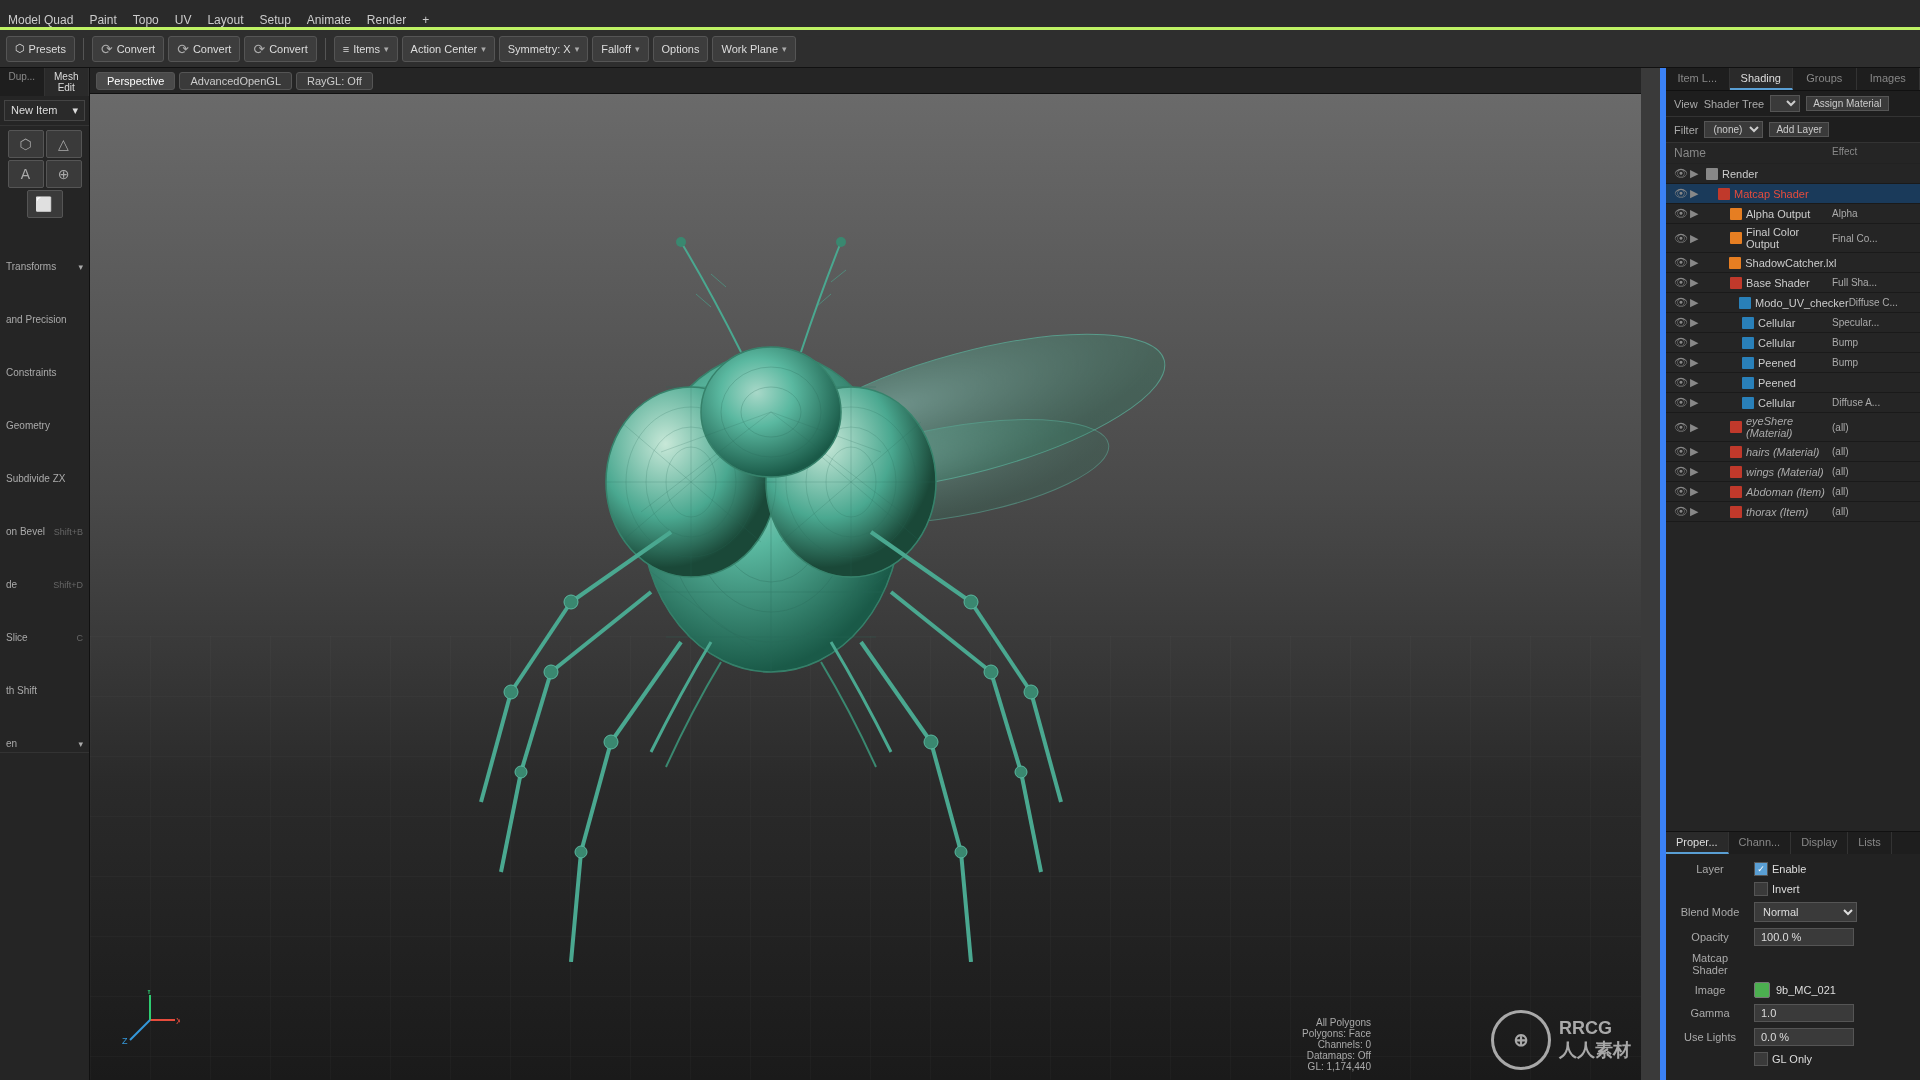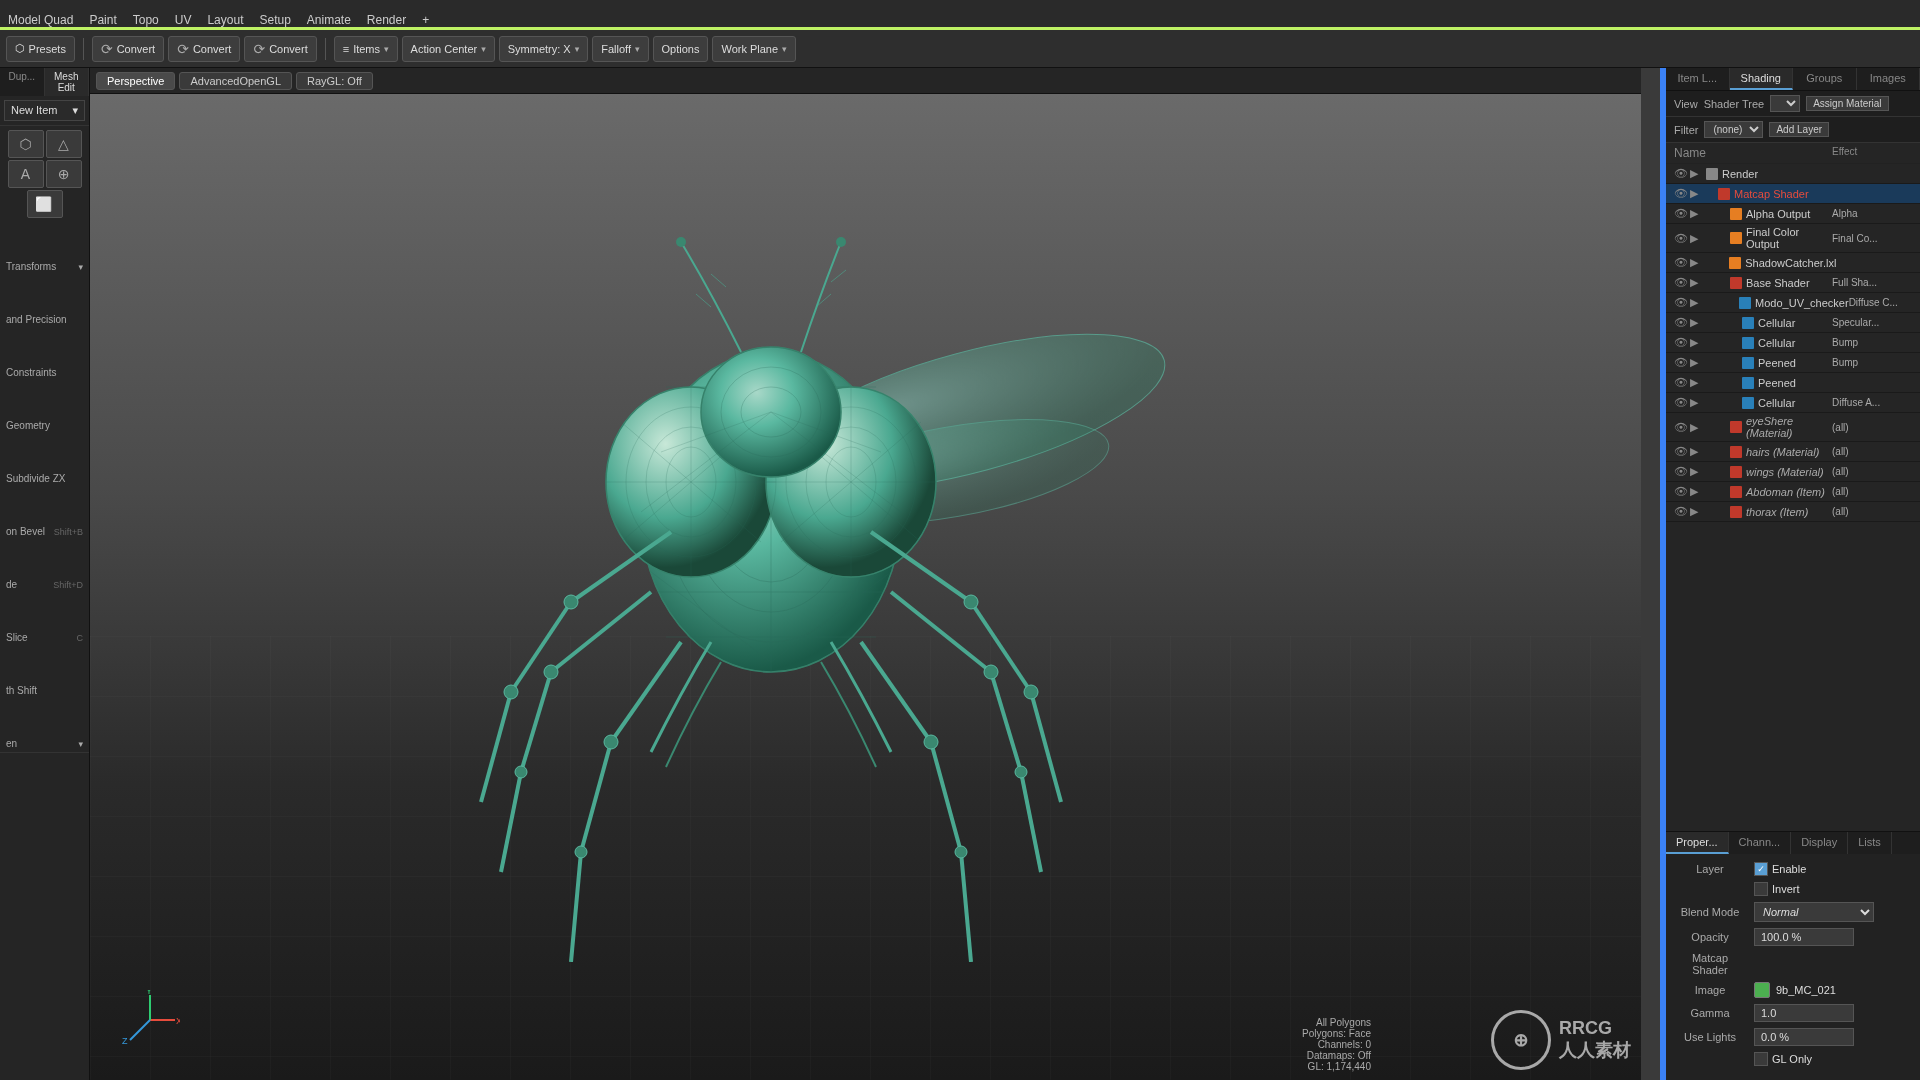--- a/index.html
+++ b/index.html
@@ -80,21 +80,21 @@
     .props-tab { padding: 4px 10px; font-size: 11px; color: #888; cursor: pointer; border-right: 1px solid #333; }
     .props-tab.active { color: #ddd; background: #2a2a2a; border-bottom: 2px solid #5a9fd4; }
     .props-content { padding: 8px; }
     .props-row { display: flex; align-items: center; margin-bottom: 6px; }
     .props-label { color: #aaa; font-size: 11px; width: 80px; flex-shrink: 0; text-align: center; padding-right: 8px; }
     .props-value { color: #ddd; font-size: 11px; }
     .props-checkbox { width: 14px; height: 14px; background: #3a3a3a; border: 1px solid #555; display: inline-flex; align-items: center; justify-content: center; margin-right: 4px; cursor: pointer; }
     .props-checkbox.checked { background: #5a9fd4; }
     .props-check-mark { color: #fff; font-size: 9px; }
     .props-input { background: #3a3a3a; border: 1px solid #555; color: #ddd; font-size: 11px; padding: 2px 6px; width: 100px; }
-    .props-select { background: #3a3a3a; border: 1px solid #555; color: #ddd; font-size: 11px; padding: 2px 4px; width: 120px; font-style: italic; }
+    .props-select { background: #3a3a3a; border: 1px solid #555; color: #ddd; font-size: 11px; padding: 2px 4px; width: 103px; }
     .color-swatch { width: 16px; height: 16px; background: #4CAF50; border: 1px solid #777; margin-right: 6px; cursor: pointer; border-radius: 2px; }
     .color-swatch.green { background: #4CAF50; }
 
     
     .watermark { position: absolute; bottom: 10px; right: 10px; display: flex; align-items: center; gap: 8px; opacity: 0.8; }
     .watermark-logo { width: 60px; height: 60px; border: 3px solid #ccc; border-radius: 50%; display: flex; align-items: center; justify-content: center; color: #ccc; font-size: 18px; font-weight: bold; }
     .watermark-text { color: #ccc; font-size: 18px; font-weight: bold; line-height: 1.2; }
 
     
     .stats-overlay { position: absolute; bottom: 8px; right: 270px; text-align: right; }

